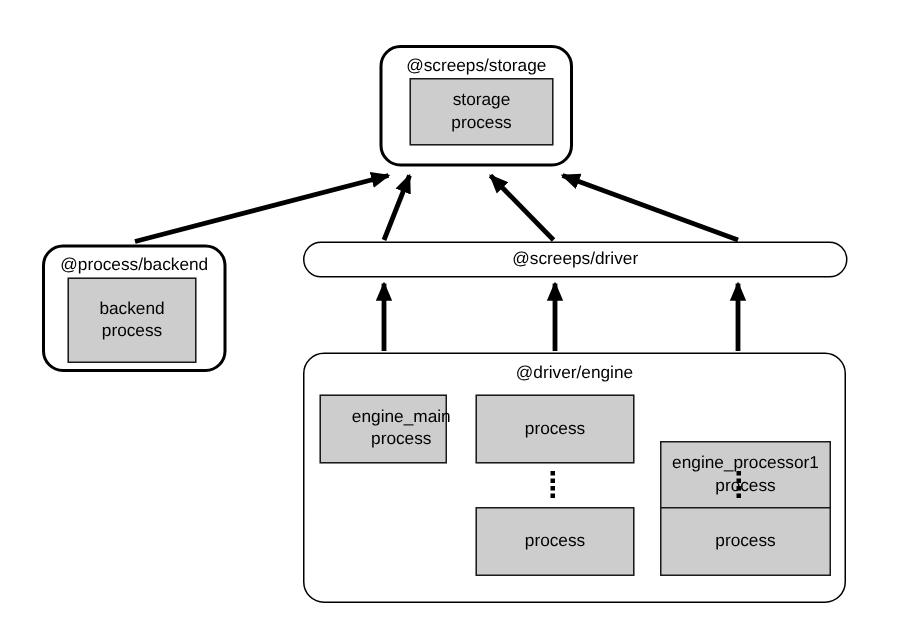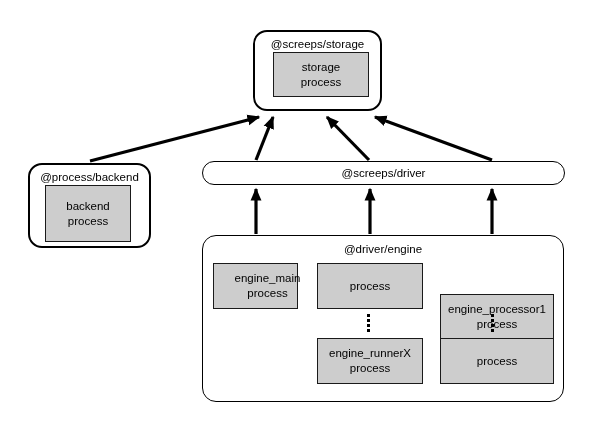--- a/index.html
+++ b/index.html
@@ -81,21 +81,20 @@
       <i></i>
   </div>
   <div class="dots" style="left:491px;top:314px;">
     <i></i>
       <i></i>
       <i></i>
       <i></i>
   </div>
 
   <div class="process" style="left:317px;top:338px;width:106px;height:46px;">
-    <span>engine_runnerX</span>
     <span>process</span>
   </div>
   <div class="process" style="left:440px;top:338px;width:114px;height:46px;">
     <span>process</span>
   </div>
 
   <svg id="arrows" width="600" height="427" viewBox="0 0 600 427">
     <defs>
       <marker id="ah" markerWidth="5" markerHeight="5" refX="3.6" refY="2" orient="auto" markerUnits="strokeWidth">
         <path d="M0,0.3 L4,2 L0,3.7 z" fill="#000"></path>

